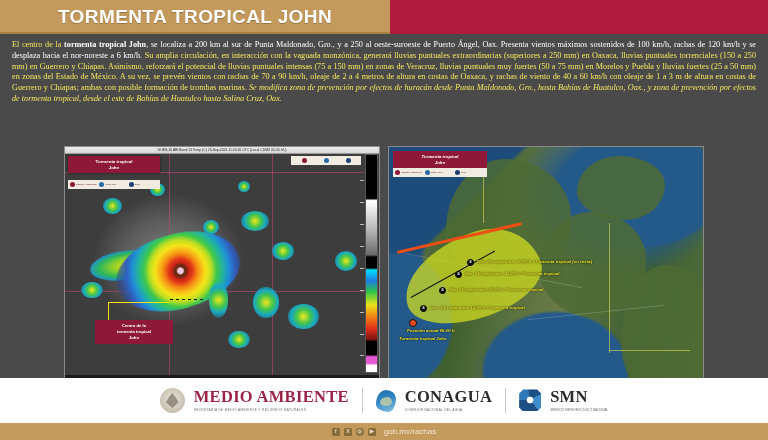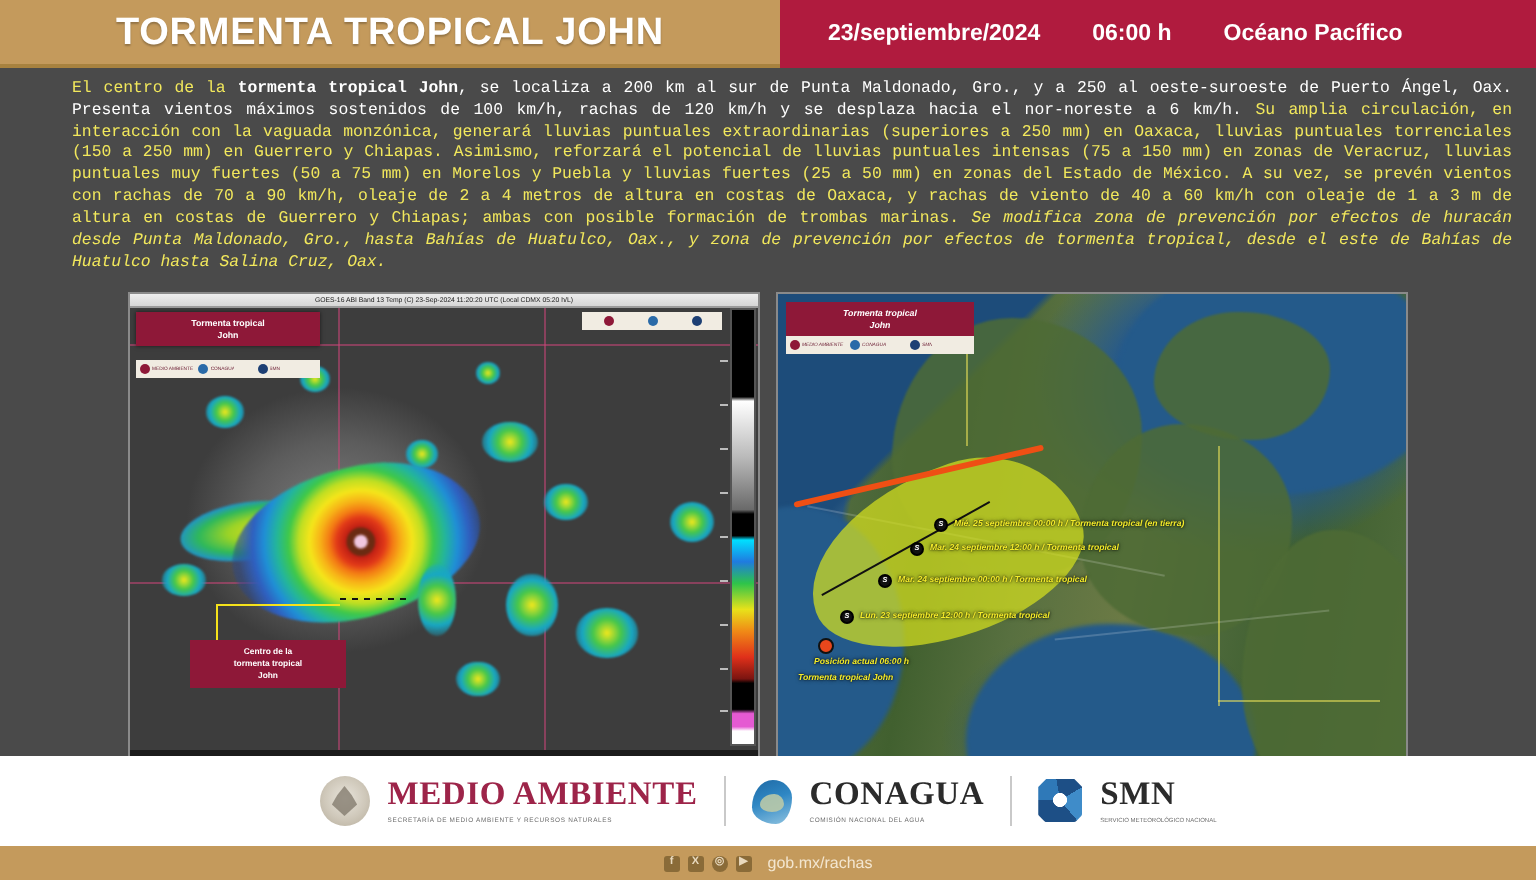--- a/index.html
+++ b/index.html
@@ -47,22 +47,21 @@
     position: absolute; top: 34px; left: 0;
     width: 768px; height: 109px;
     background: #4a4a4a;
     padding: 6px 12px 4px 12px;
   }
   .bulletin p {
     color: #f2e85c;
     font-size: 8.2px;
     line-height: 1.32;
     text-align: justify;
-    font-family: Liberation Mono, monospace;
-    margin-left: 24px;
+    font-family: Liberation Serif, serif;
   }
   .bulletin .w { color: #ffffff; }
   .bulletin .b { font-weight: bold; }
   .bulletin .i { font-style: italic; }
 
   
   .panels {
     position: absolute; top: 143px; left: 0;
     width: 768px; height: 235px;
     background: #4a4a4a;
@@ -346,25 +345,20 @@
   }
   .soc-icon.round{border-radius:50%;}
   .social-url{ color:#f3e6d0; font-size:8px; margin-left:4px; }
 </style>
 </head>
 <body>
 
 <div class="header">
   <div class="header-title-wrap">
     <div class="header-title">TORMENTA TROPICAL JOHN</div>
-  </div>
-  <div class="header-meta">
-    <span>23/septiembre/2024</span>
-    <span>06:00 h</span>
-    <span>Océano Pacífico</span>
   </div>
 </div>
 
 <div class="bulletin">
   <p id="bulletin-paragraph"><span>El centro de la </span><span class="w b">tormenta tropical John</span><span class="w">, se localiza a 200 km al sur de Punta Maldonado, Gro., y a 250 al oeste-suroeste de Puerto Ángel, Oax. Presenta vientos máximos sostenidos de 100 km/h, rachas de 120 km/h y se desplaza hacia el nor-noreste a 6 km/h. </span><span>Su amplia circulación, en interacción con la vaguada monzónica, generará lluvias puntuales extraordinarias (superiores a 250 mm) en Oaxaca, lluvias puntuales torrenciales (150 a 250 mm) en Guerrero y Chiapas. Asimismo, reforzará el potencial de lluvias puntuales intensas (75 a 150 mm) en zonas de Veracruz, lluvias puntuales muy fuertes (50 a 75 mm) en Morelos y Puebla y lluvias fuertes (25 a 50 mm) en zonas del Estado de México. A su vez, se prevén vientos con rachas de 70 a 90 km/h, oleaje de 2 a 4 metros de altura en costas de Oaxaca, y rachas de viento de 40 a 60 km/h con oleaje de 1 a 3 m de altura en costas de Guerrero y Chiapas; ambas con posible formación de trombas marinas. </span><span class="i">Se modifica zona de prevención por efectos de huracán desde Punta Maldonado, Gro., hasta Bahías de Huatulco, Oax., y zona de prevención por efectos de tormenta tropical, desde el este de Bahías de Huatulco hasta Salina Cruz, Oax.</span></p>
 </div>
 
 <div class="panels">
 
   <div class="panel panel-left">

